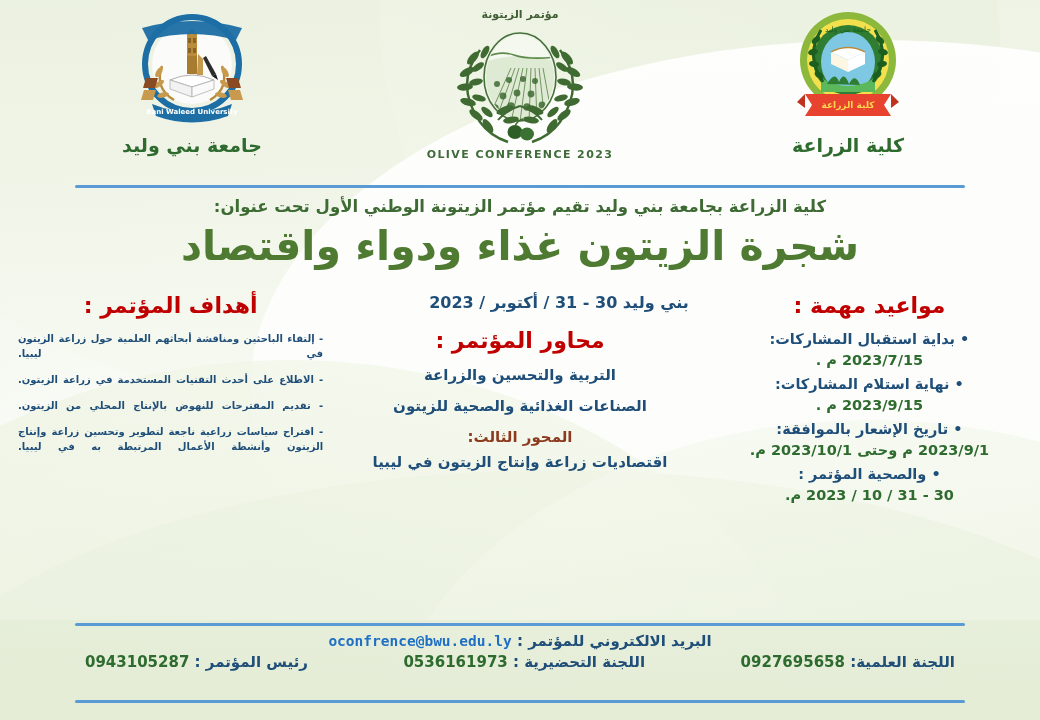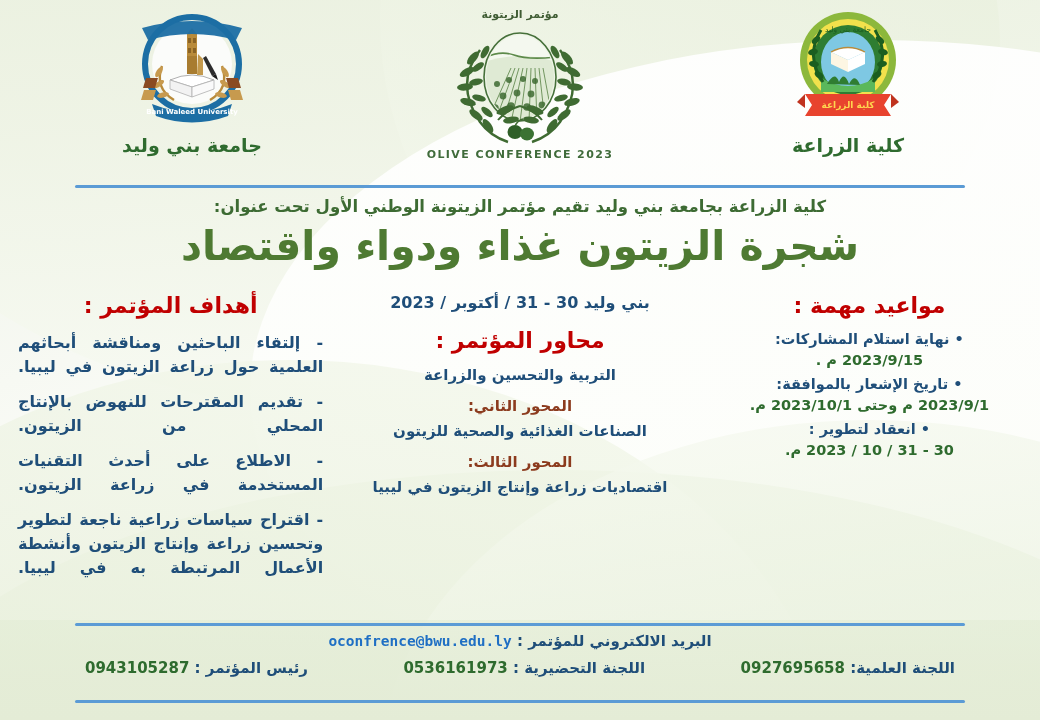--- a/index.html
+++ b/index.html
@@ -124,29 +124,29 @@
   .col { width: 318px; }
   .col.center { width: 352px; }
 
   .col-heading {
     font-size: 22px; font-weight: bold; color: #c00000;
     text-align: center; margin-bottom: 13px; letter-spacing: .5px;
   }
 
   
   .objective {
-    font-size: 16px; font-weight: bold; color: #1f4e79;
+    font-size: 10px; font-weight: bold; color: #1f4e79;
     line-height: 1.5; text-align: justify; text-align-last: justify;
     margin-bottom: 11px;
   }
 
   
   .date-line {
     font-size: 16px; font-weight: bold; color: #1f4e79;
-    text-align: center; margin-bottom: 16px;
+    text-align: right; margin-bottom: 16px;
   }
   .axis-label {
     font-size: 15px; font-weight: bold; color: #8c3b1e;
     text-align: center; margin-bottom: 7px;
   }
   .axis-text {
     font-size: 15px; font-weight: bold; color: #1f4e79;
     text-align: center; margin-bottom: 13px;
   }
 
@@ -161,21 +161,21 @@
     text-align: center; margin-bottom: 8px;
   }
 
   
   #footer {
     position: absolute; top: 632px; left: 75px; right: 75px; height: 66px;
     text-align: center;
   }
   #email-row {
     font-size: 15px; font-weight: bold; color: #1f4e79;
-    margin-bottom: 9px; direction: rtl;
+    margin-bottom: 3px; direction: rtl;
   }
   #email-row .email-addr {
     color: #1f6fc4; font-family: "DejaVu Sans Mono", "Liberation Mono", monospace;
     font-size: 14.5px; font-weight: bold; direction: ltr; display: inline-block;
   }
   #phone-row {
     display: flex; flex-direction: row-reverse; justify-content: space-between;
     font-size: 15px; font-weight: bold; color: #1f4e79;
     padding: 0 10px;
   }
@@ -358,49 +358,52 @@
   <div id="title-block">
     <div id="subtitle">كلية الزراعة بجامعة بني وليد تقيم مؤتمر الزيتونة الوطني الأول تحت عنوان:</div>
     <div id="main-title">شجرة الزيتون غذاء ودواء واقتصاد</div>
   </div>
 
   <div id="columns">
 
     <div class="col">
       <div class="col-heading">أهداف المؤتمر :</div>
       <div class="objective">- إلتقاء الباحثين ومناقشة أبحاثهم العلمية حول زراعة الزيتون في ليبيا.</div>
+      <div class="objective">- الاطلاع على أحدث التقنيات المستخدمة في زراعة الزيتون.</div>
       <div class="objective">- تقديم المقترحات للنهوض بالإنتاج المحلي من الزيتون.</div>
-      <div class="objective">- الاطلاع على أحدث التقنيات المستخدمة في زراعة الزيتون.</div>
       <div class="objective">- اقتراح سياسات زراعية ناجعة لتطوير وتحسين زراعة وإنتاج الزيتون وأنشطة الأعمال المرتبطة به في ليبيا.</div>
     </div>
 
     <div class="col center">
       <div class="date-line">بني وليد 30 - 31 / أكتوبر / 2023</div>
       <div class="col-heading">محاور المؤتمر :</div>
 
       <div class="axis-text">التربية والتحسين والزراعة</div>
-      <div class="axis-label">المحور الثاني:</div>
       <div class="axis-text">الصناعات الغذائية والصحية  للزيتون</div>
       <div class="axis-label">المحور الثالث:</div>
       <div class="axis-text">اقتصاديات زراعة وإنتاج الزيتون في ليبيا</div>
     </div>
 
     <div class="col">
       <div class="col-heading">مواعيد مهمة :</div>
 
+      <div class="date-item">
+        <div class="date-label">•  بداية استقبال المشاركات:</div>
+        <div class="date-value">2023/7/15 م .</div>
+      </div>
       <div class="date-item">
         <div class="date-label">•  نهاية استلام المشاركات:</div>
         <div class="date-value">2023/9/15 م .</div>
       </div>
       <div class="date-item">
         <div class="date-label">•  تاريخ الإشعار بالموافقة:</div>
         <div class="date-value">2023/9/1 م وحتى 2023/10/1 م.</div>
       </div>
       <div class="date-item">
-        <div class="date-label">•  انعقاد لتطوير :</div>
+        <div class="date-label">•  والصحية المؤتمر :</div>
         <div class="date-value">30 - 31 / 10 / 2023 م.</div>
       </div>
     </div>
   </div>
 
   <div class="hrule" id="rule-foot-a"></div>
 
   <div id="footer">
     <div id="email-row">
       <span>البريد الالكتروني للمؤتمر :</span>

